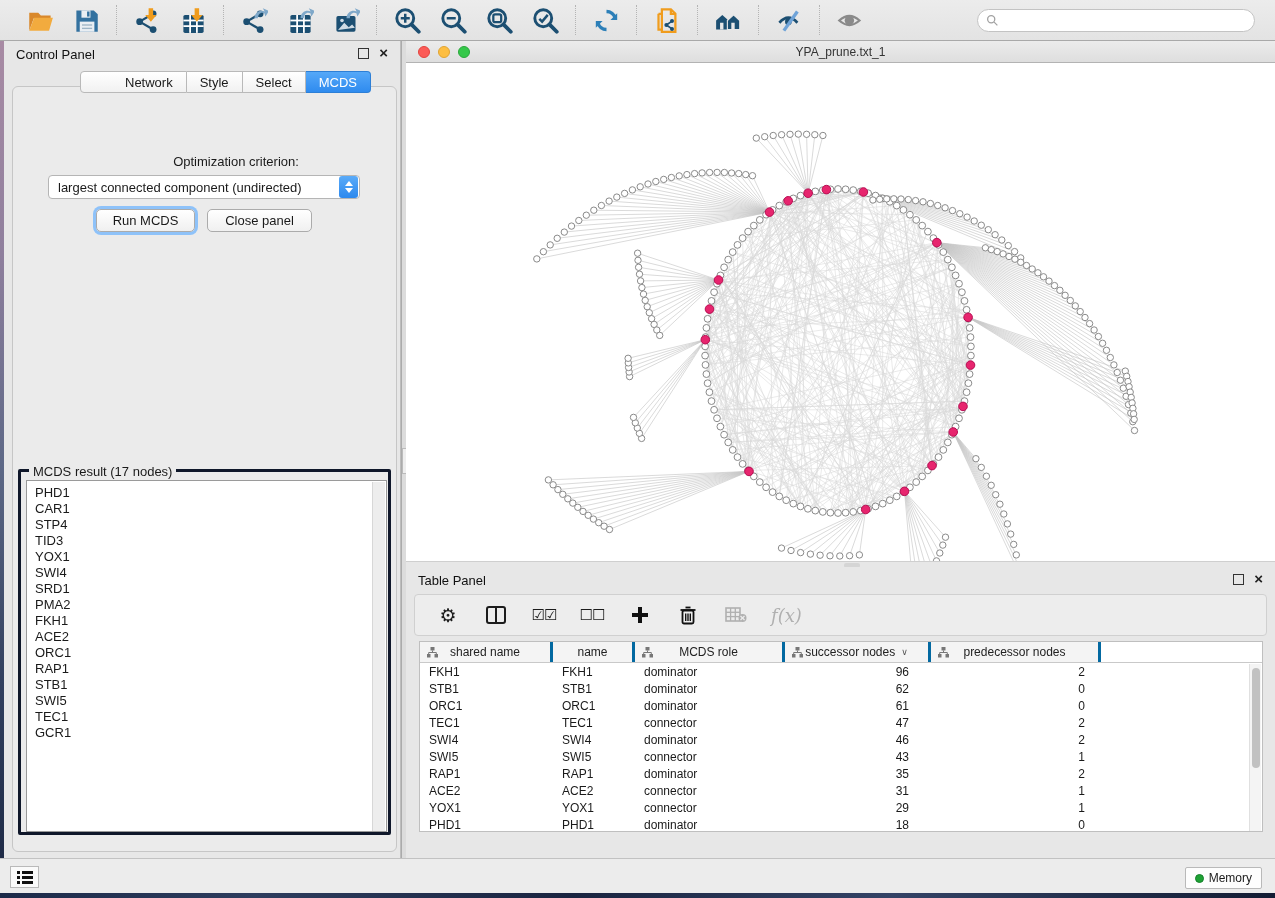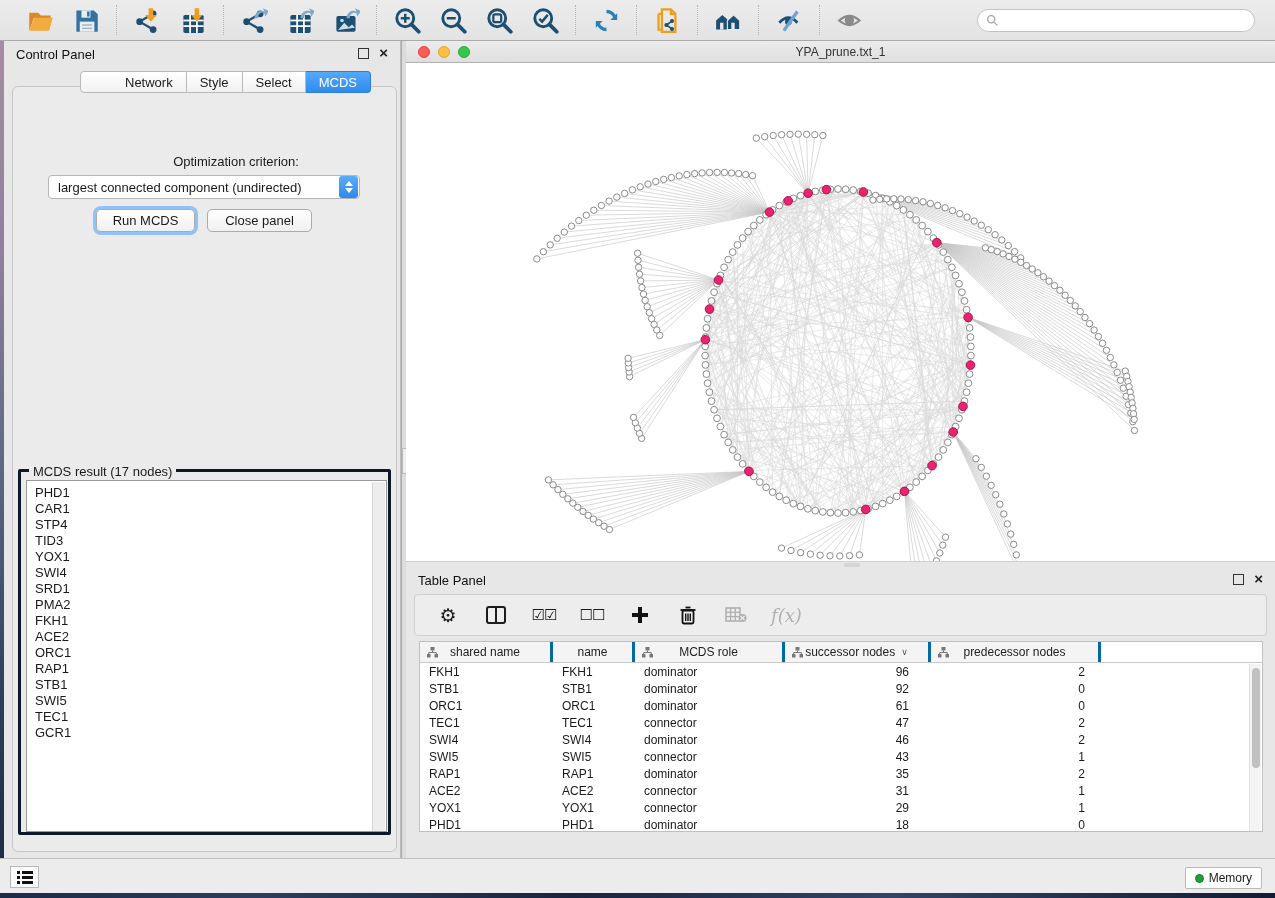--- a/index.html
+++ b/index.html
@@ -1336,21 +1336,21 @@
           <div class="gr-cell" style="width: 133px;">FKH1</div>
           <div class="gr-cell" style="width: 82px;">FKH1</div>
           <div class="gr-cell" style="width: 150px;">dominator</div>
           <div class="gr-cell gr-num" style="width: 146px; padding-right: 22px;">96</div>
           <div class="gr-cell gr-num" style="width: 170px; padding-right: 16px;">2</div>
         </div>
         <div class="grid-row">
           <div class="gr-cell" style="width: 133px;">STB1</div>
           <div class="gr-cell" style="width: 82px;">STB1</div>
           <div class="gr-cell" style="width: 150px;">dominator</div>
-          <div class="gr-cell gr-num" style="width: 146px; padding-right: 22px;">92</div>
+          <div class="gr-cell gr-num" style="width: 146px; padding-right: 22px;">62</div>
           <div class="gr-cell gr-num" style="width: 170px; padding-right: 16px;">0</div>
         </div>
         <div class="grid-row">
           <div class="gr-cell" style="width: 133px;">ORC1</div>
           <div class="gr-cell" style="width: 82px;">ORC1</div>
           <div class="gr-cell" style="width: 150px;">dominator</div>
           <div class="gr-cell gr-num" style="width: 146px; padding-right: 22px;">61</div>
           <div class="gr-cell gr-num" style="width: 170px; padding-right: 16px;">0</div>
         </div>
         <div class="grid-row">

